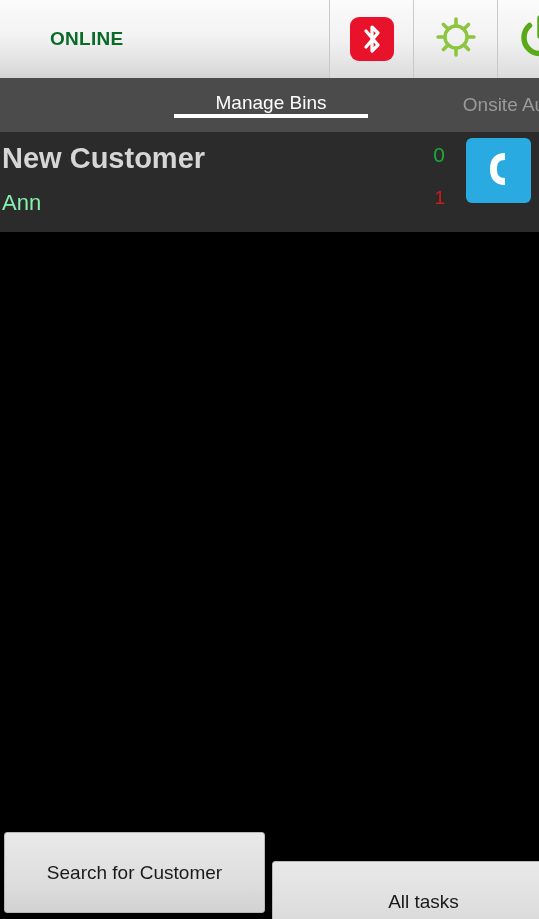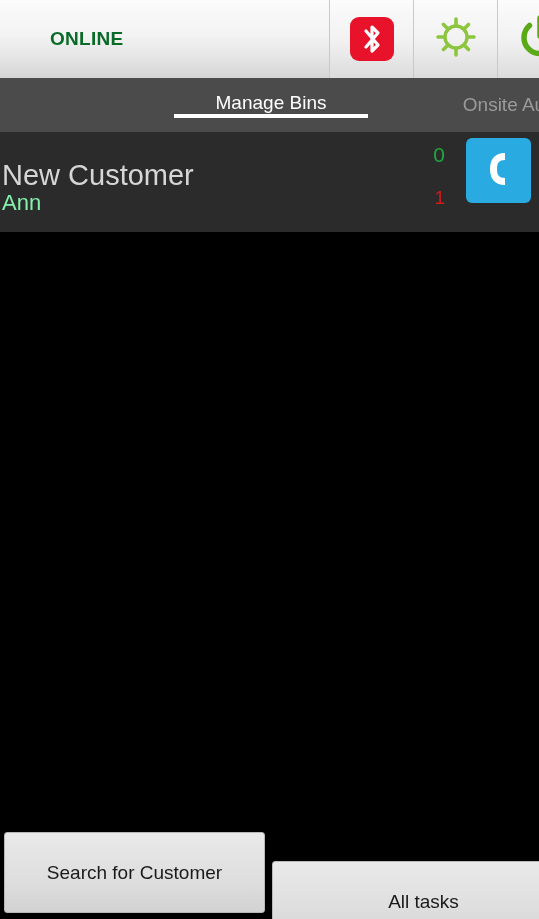--- a/index.html
+++ b/index.html
@@ -95,24 +95,24 @@
   #customer-row {
     position: absolute;
     top: 132px; left: 0;
     width: 539px;
     height: 100px;
     background: #2b2b2b;
     box-sizing: border-box;
   }
   #customer-name {
     position: absolute;
-    left: 2px; top: 27px;
+    left: 2px; top: 10px;
     color: #d6d6d6;
     font-size: 29px;
-    font-weight: 400;
+    font-weight: 700;
   }
   #customer-sub {
     position: absolute;
     left: 2px; top: 58px;
     color: #86efac;
     font-size: 22px;
     font-weight: 300;
   }
   #count-green {
     position: absolute;

